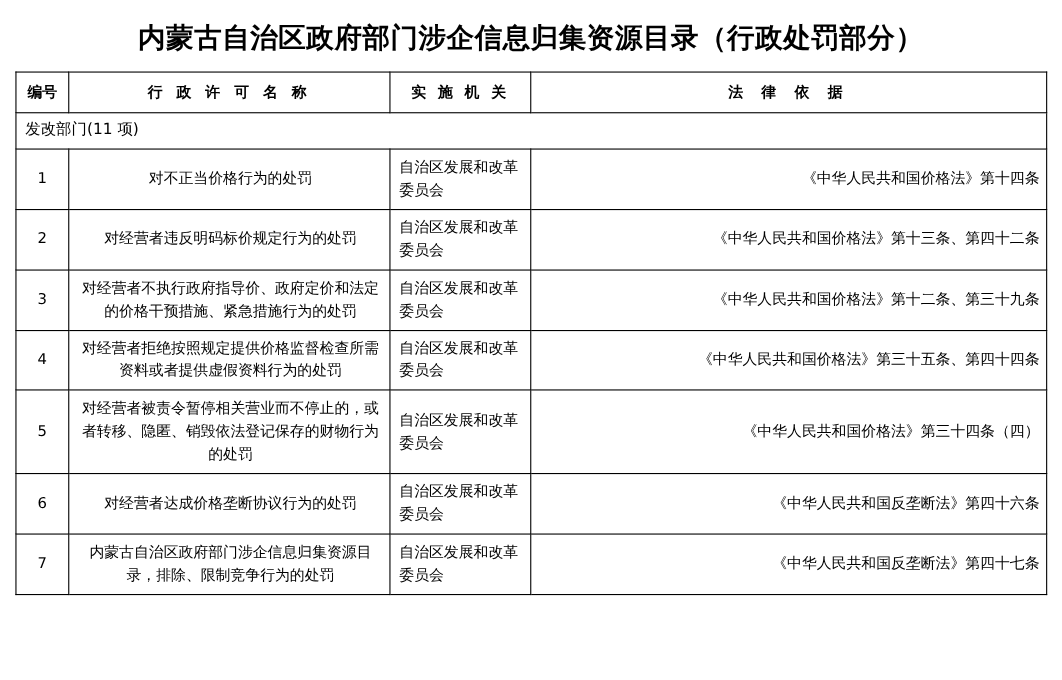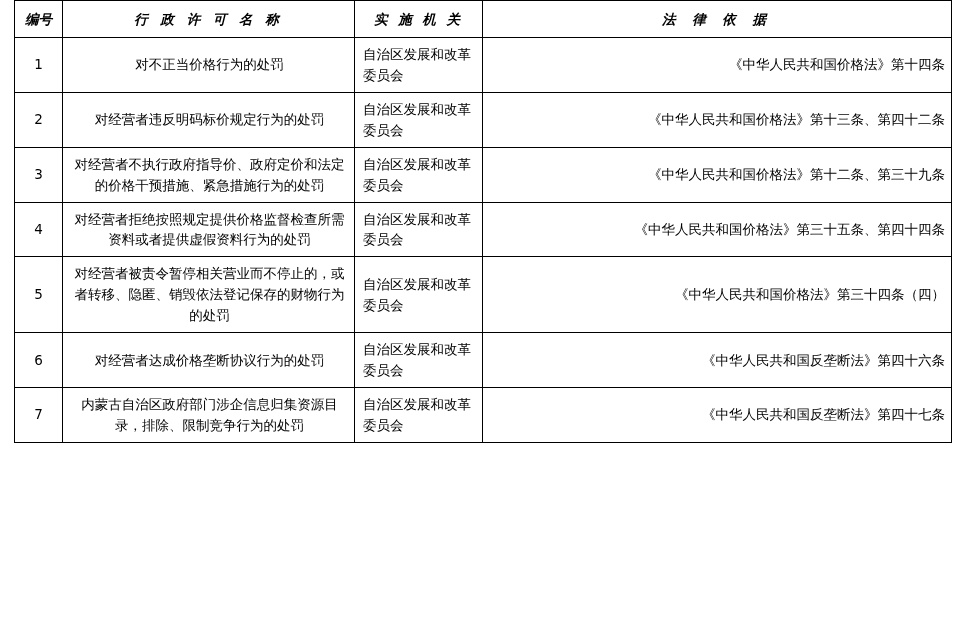--- a/index.html
+++ b/index.html
@@ -47,21 +47,20 @@
   col.c-org   { width: 128px; }
   col.c-law   { width: 469px; }
 
   thead th {
     height: 30px;
     text-align: center;
     font-weight: bold;
     font-size: 14px;
     letter-spacing: 0.5px;
     padding: 3px 2px;
-    font-style: italic;
   }
   th.h-no { letter-spacing: 0; }
   th.h-name { letter-spacing: 4px; }
   th.h-org { letter-spacing: 3px; }
   th.h-law { letter-spacing: 6px; }
 
   tr.group-row td {
     height: 26px;
     padding: 3px 8px;
     font-size: 14px;
@@ -86,37 +85,41 @@
     padding: 6px 6px 6px 8px;
     text-align: right;
   }
   tr.data-row { }
 </style>
 </head>
 <body>
 
 <div class="page">
 
+  <div class="doc-title">内蒙古自治区政府部门涉企信息归集资源目录（行政处罚部分）</div>
 
   <table class="catalog">
     <colgroup>
       <col class="c-no">
       <col class="c-name">
       <col class="c-org">
       <col class="c-law">
     </colgroup>
     <thead>
       <tr>
         <th class="h-no">编号</th>
         <th class="h-name">行 政 许 可 名 称</th>
         <th class="h-org">实 施 机 关</th>
         <th class="h-law">法 律 依 据</th>
       </tr>
     </thead>
     <tbody>
+      <tr class="group-row">
+        <td colspan="4">发改部门(11 项)</td>
+      </tr>
 
       <tr class="data-row">
         <td class="no">1</td>
         <td class="name">对不正当价格行为的处罚</td>
         <td class="org">自治区发展和改革委员会</td>
         <td class="law">《中华人民共和国价格法》第十四条</td>
       </tr>
 
       <tr class="data-row">
         <td class="no">2</td>

